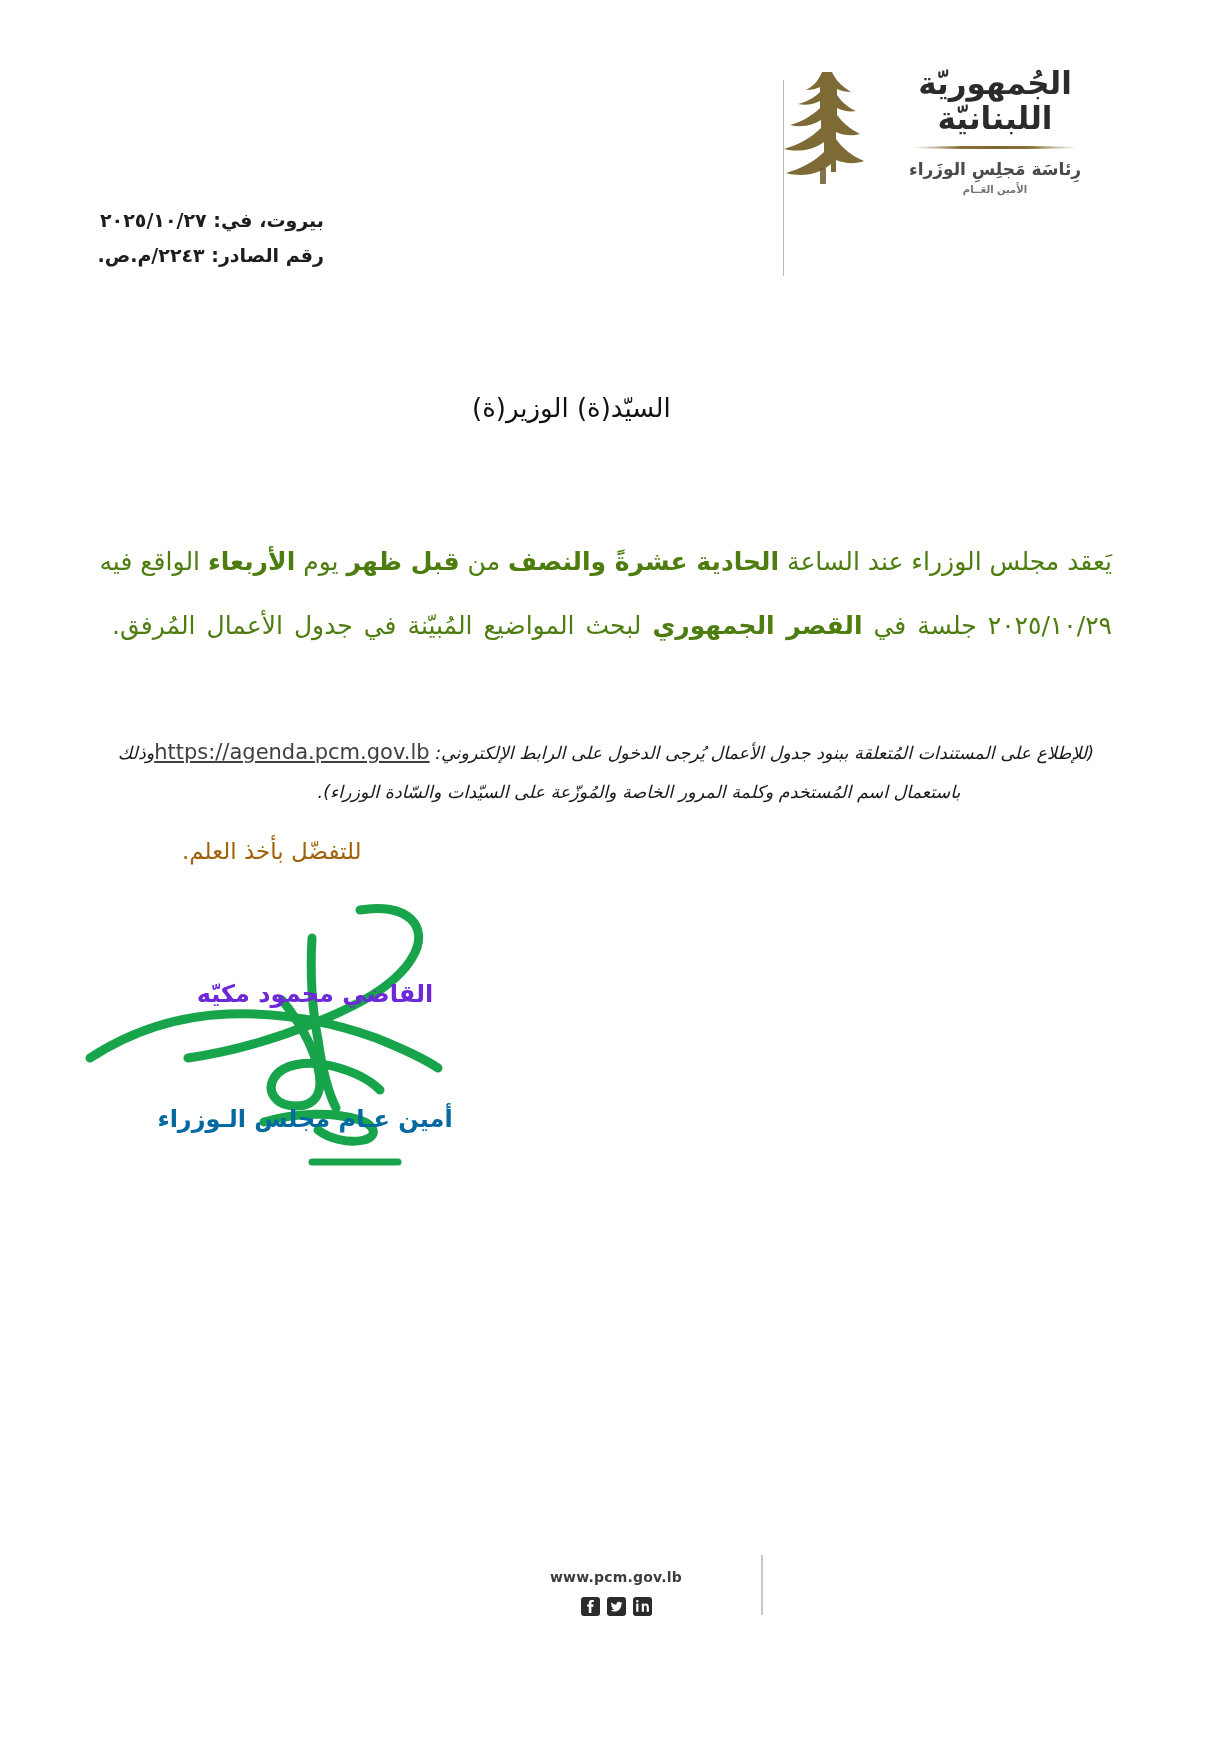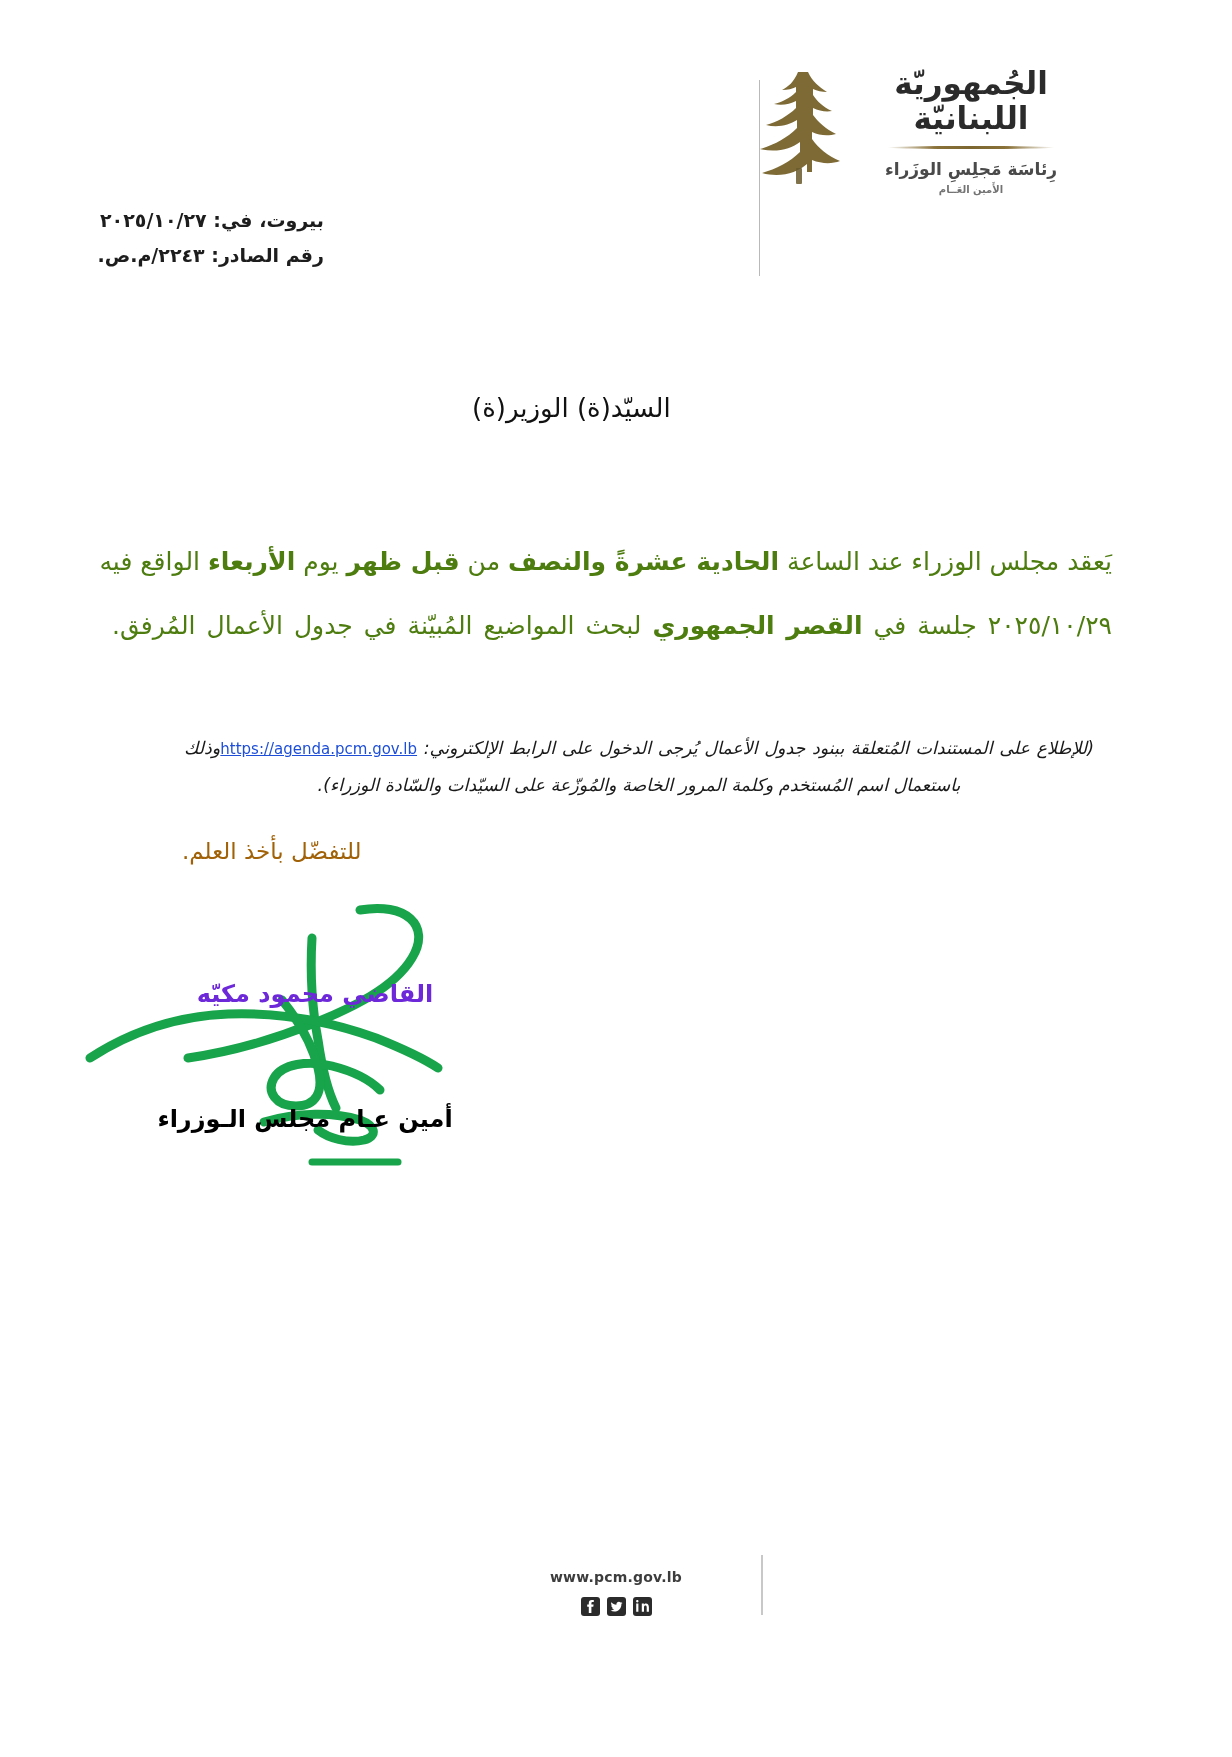--- a/index.html
+++ b/index.html
@@ -16,21 +16,21 @@
     height: 1757px;
     background: #ffffff;
     overflow: hidden;
     margin: 0 auto;
   }
 
   
   .letterhead {
     position: absolute;
     top: 62px;
-    right: 140px;
+    right: 116px;
     width: 340px;
     text-align: center;
     direction: rtl;
   }
   .lh-inner {
     display: flex;
     flex-direction: row-reverse;
     align-items: flex-start;
     justify-content: flex-start;
     gap: 6px;
@@ -148,25 +148,25 @@
     width: 910px;
     direction: rtl;
     font-style: italic;
     font-size: 17.5px;
     line-height: 2.1;
     color: #1a1a1a;
   }
   .note .l1 { text-align: justify; text-align-last: justify; white-space: nowrap; }
   .note .l2 { text-align: center; }
   .note a {
-    color: #1d4ed8;
+    color: #404040;
     text-decoration: underline;
     font-style: normal;
     font-family: "DejaVu Sans", "Liberation Sans", sans-serif;
-    font-size: 15px;
+    font-size: 21px;
     direction: ltr;
     unicode-bidi: embed;
   }
 
   
   .closing {
     position: absolute;
     top: 838px;
     right: 0;
     width: 1050px;
@@ -205,21 +205,21 @@
   }
   .signer-title {
     position: absolute;
     top: 225px;
     left: 0;
     width: 610px;
     text-align: center;
     direction: rtl;
     font-size: 24px;
     font-weight: 700;
-    color: #000000;
+    color: #0369a1;
     letter-spacing: 1px;
   }
 
   
   .footer {
     position: absolute;
     bottom: 68px;
     left: 0;
     right: 0;
     height: 120px;

